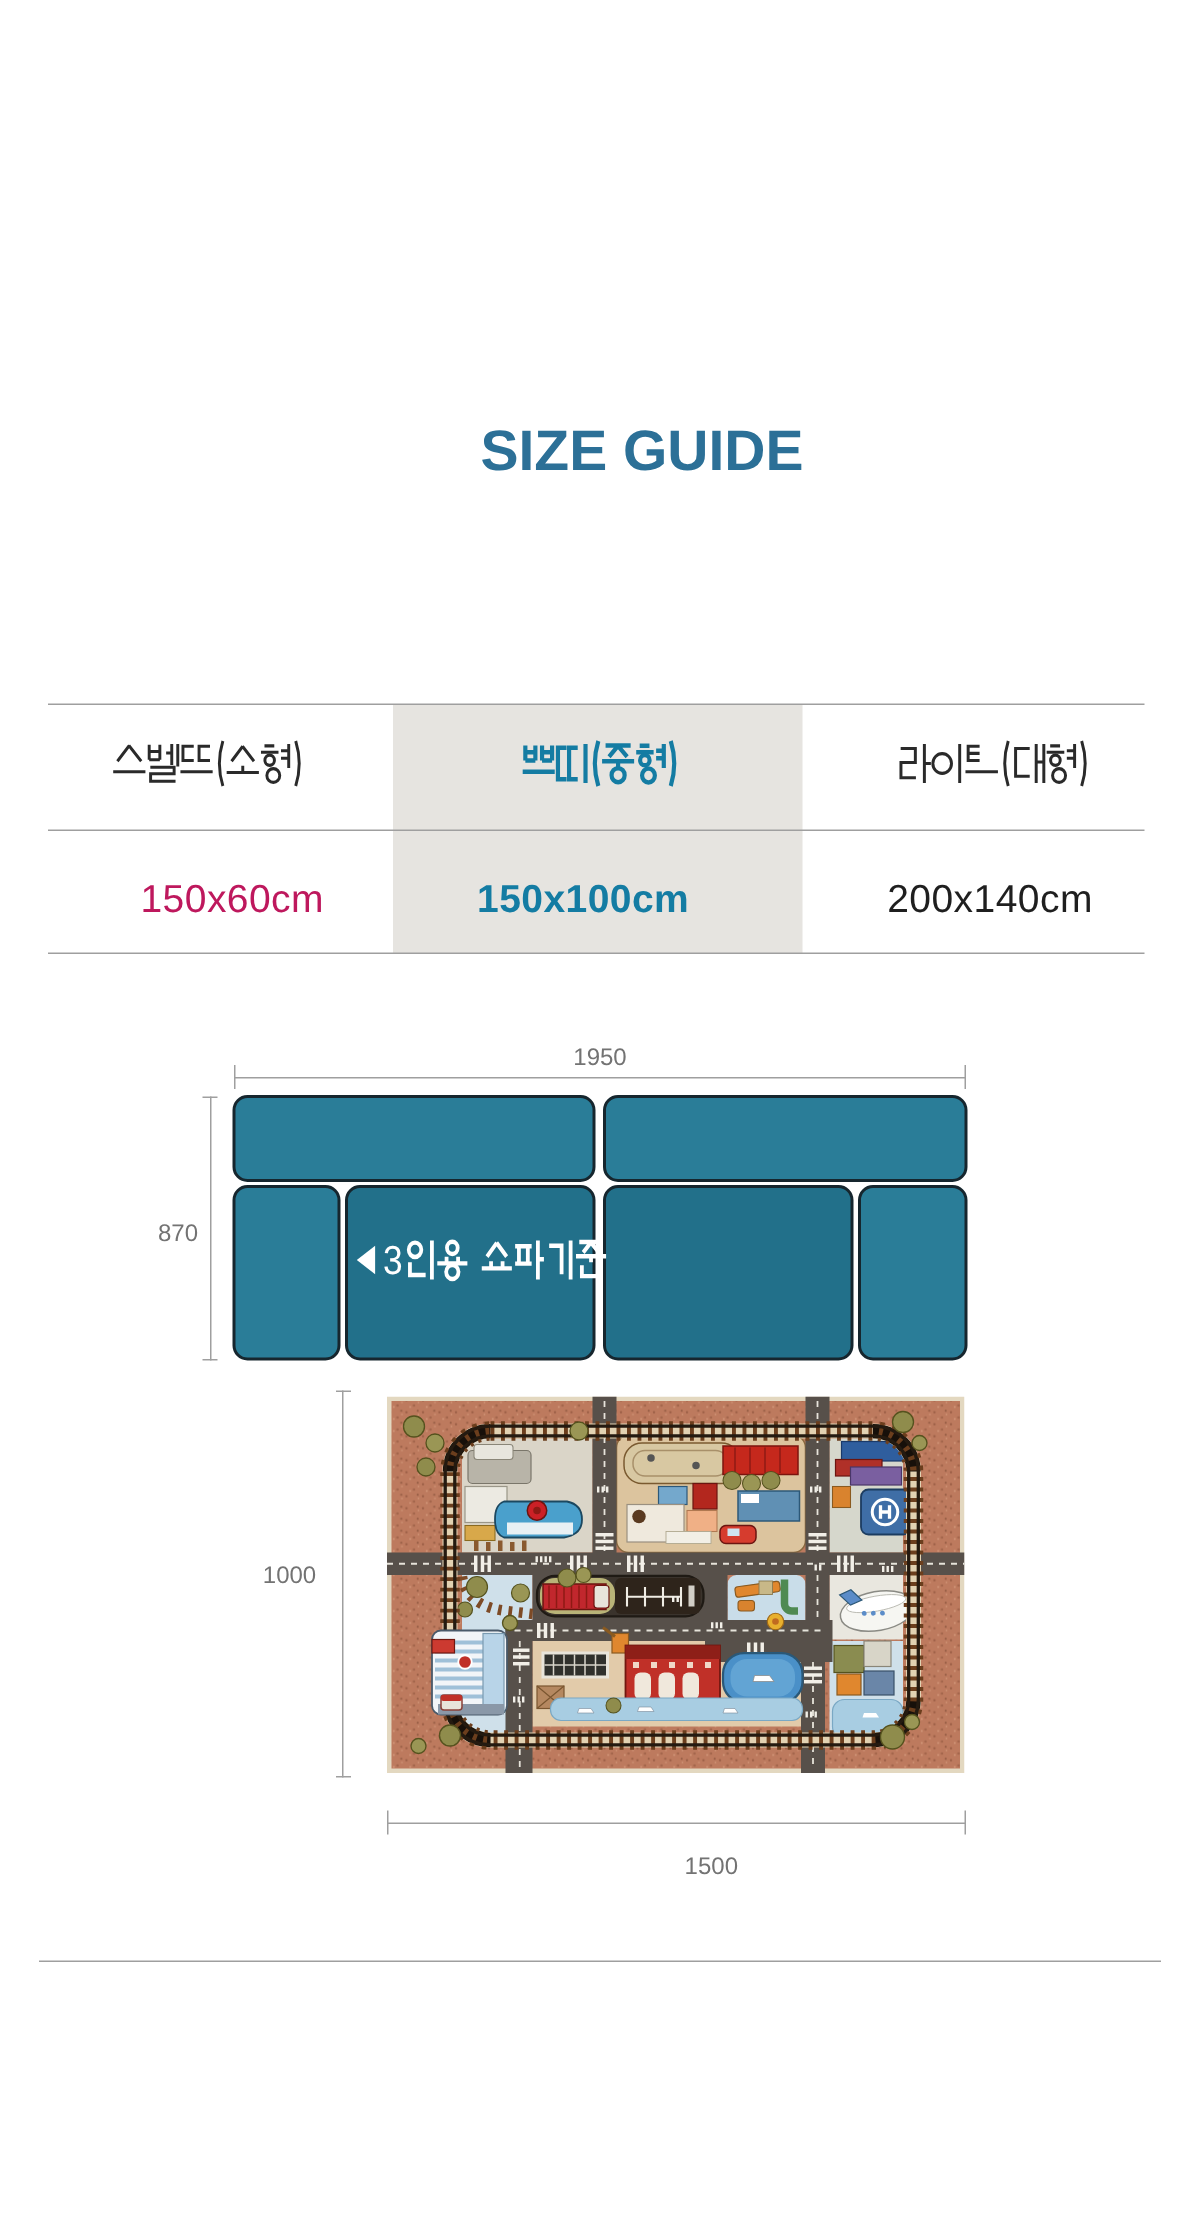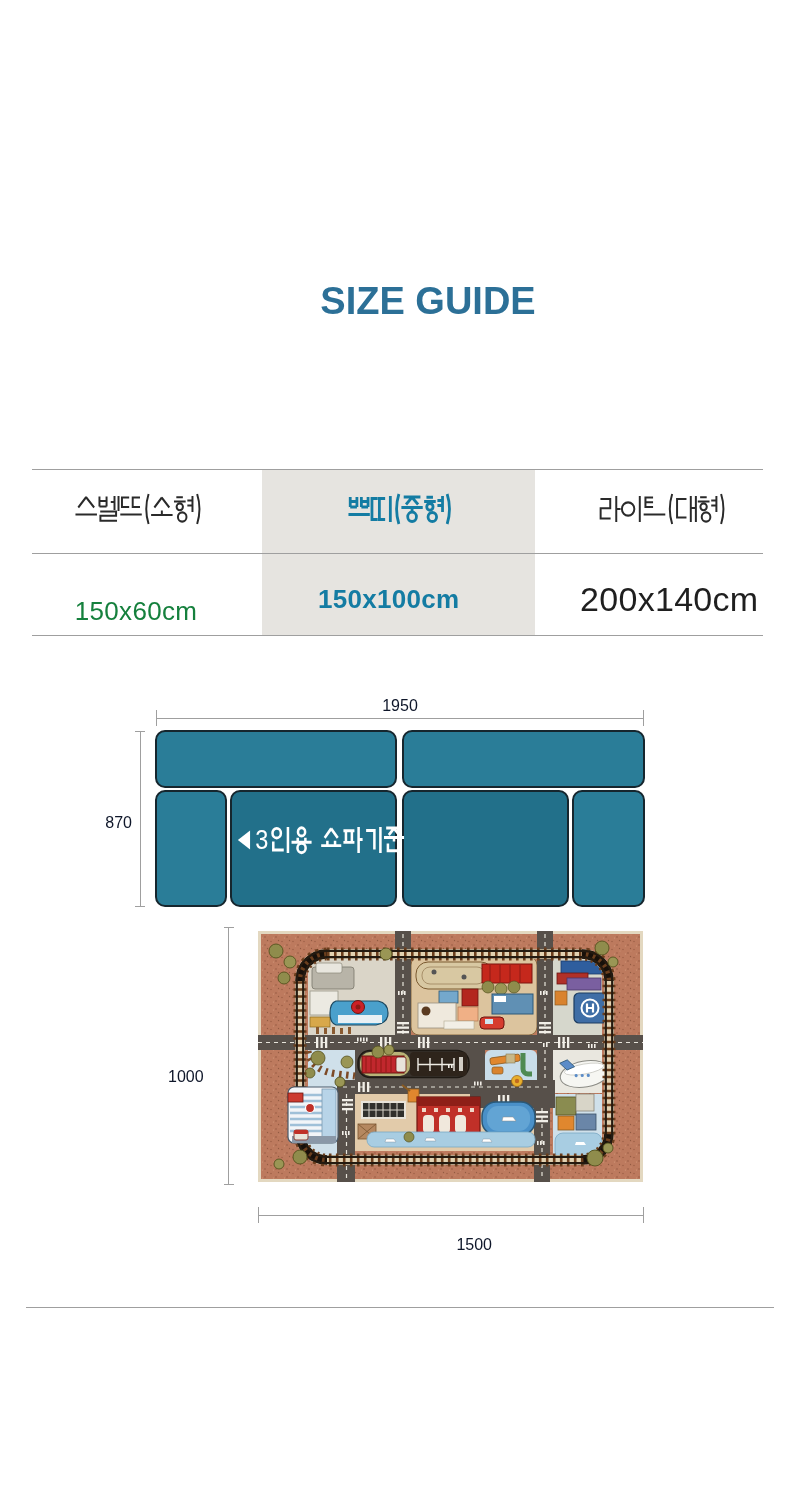--- a/index.html
+++ b/index.html
@@ -1,34 +1,34 @@
 <!DOCTYPE html>
 <html><head><meta charset="utf-8">
 <style>
 html,body{margin:0;padding:0;}
 body{width:800px;height:1487px;background:#fff;position:relative;overflow:hidden;
      font-family:"Liberation Sans",sans-serif;}
 .abs{position:absolute;}
 .hl{background:#9f9f9f;height:1px;}
 .vl{background:#9f9f9f;width:1px;}
-.dim{color:#0f172a;font-size:16px;line-height:16px;}
+.dim{color:#737373;font-size:16px;line-height:16px;}
 svg{overflow:visible;display:block;}
 </style></head>
 <body>
 
 <div class="abs" id="title" style="left:0;top:282px;width:800px;text-align:center;
   font-size:38px;font-weight:bold;color:#2c7097;letter-spacing:0px;line-height:38px;padding-left:28px;">SIZE GUIDE</div>
 
 <div class="abs" style="left:262px;top:470px;width:273px;height:166px;background:#e6e4e0;"></div>
 <div class="abs hl" style="left:32px;top:469px;width:731px;"></div>
 <div class="abs hl" style="left:32px;top:553px;width:731px;"></div>
 <div class="abs hl" style="left:32px;top:635px;width:731px;"></div>
-<div class="abs" style="left:56px;top:586px;width:160px;text-align:center;font-size:26px;line-height:26px;letter-spacing:0.3px;color:#15803d;margin-top:12px;">150x60cm</div>
+<div class="abs" style="left:56px;top:586px;width:160px;text-align:right;font-size:26px;line-height:26px;letter-spacing:0.3px;color:#be185d;">150x60cm</div>
 <div class="abs" style="left:318px;top:586px;width:160px;text-align:left;font-size:26px;line-height:26px;letter-spacing:0.3px;font-weight:bold;color:#147ca3;">150x100cm</div>
-<div class="abs" style="left:580px;top:586px;width:160px;text-align:center;font-size:34px;line-height:26px;letter-spacing:0.3px;color:#1f1f1f;">200x140cm</div>
+<div class="abs" style="left:580px;top:586px;width:160px;text-align:center;font-size:26px;line-height:26px;letter-spacing:0.3px;color:#1f1f1f;">200x140cm</div>
 
 <svg width="0" height="0" style="position:absolute">
 <defs>
 <g id="g_seu">
         <path d="M12 1 L3.5 11.5 M11.7 1 L20.5 11.5 M0.5 18.5 H23.5"></path>
       </g>
 <g id="g_bel">
         <path d="M2.2 0.5 V10.5 M9.8 0.5 V10.5 M2.2 5 H9.8 M2.2 10.5 H9.8 M18.3 0 V14 M14.3 6 H18.3 M22.6 0 V15 M3 15.5 H20 V19.8 H3.2 V24.8 H21"></path>
       </g>
 <g id="g_tteu">
@@ -406,20 +406,20 @@
       <circle cx="21" cy="233" r="5" fill="#9a9655"></circle>
  <circle cx="337" cy="227" r="8" fill="#8f8c4c"></circle>
       <circle cx="350" cy="217" r="5" fill="#9a9655"></circle>
  <circle cx="82" cy="151" r="5" fill="#9a9655"></circle>
 </g>
 </svg>
 
 <div class="abs vl" style="left:228px;top:927px;height:258px;"></div>
 <div class="abs hl" style="left:224px;top:927px;width:10px;"></div>
 <div class="abs hl" style="left:224px;top:1184px;width:10px;"></div>
-<div class="abs dim" style="left:168px;top:1043px;width:50px;text-align:left;margin-top:26px;">1000</div>
+<div class="abs dim" style="left:168px;top:1043px;width:50px;text-align:center;">1000</div>
 
 <div class="abs hl" style="left:258px;top:1215px;width:386px;"></div>
 <div class="abs vl" style="left:258px;top:1207px;height:16px;"></div>
 <div class="abs vl" style="left:643px;top:1207px;height:16px;"></div>
 <div class="abs dim" style="left:412px;top:1237px;width:80px;text-align:right;">1500</div>
 
 <div class="abs hl" style="left:26px;top:1307px;width:748px;"></div>
 
 </body></html>

